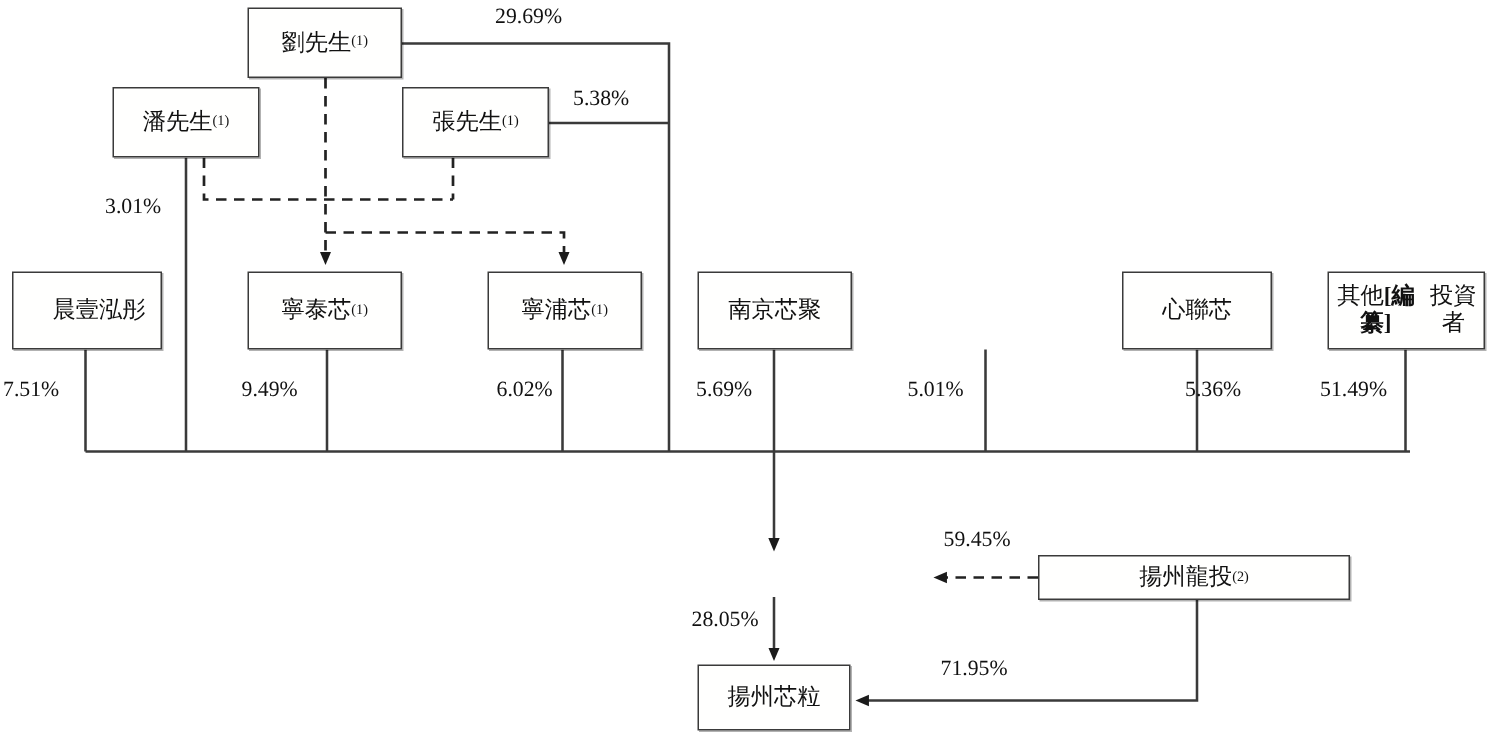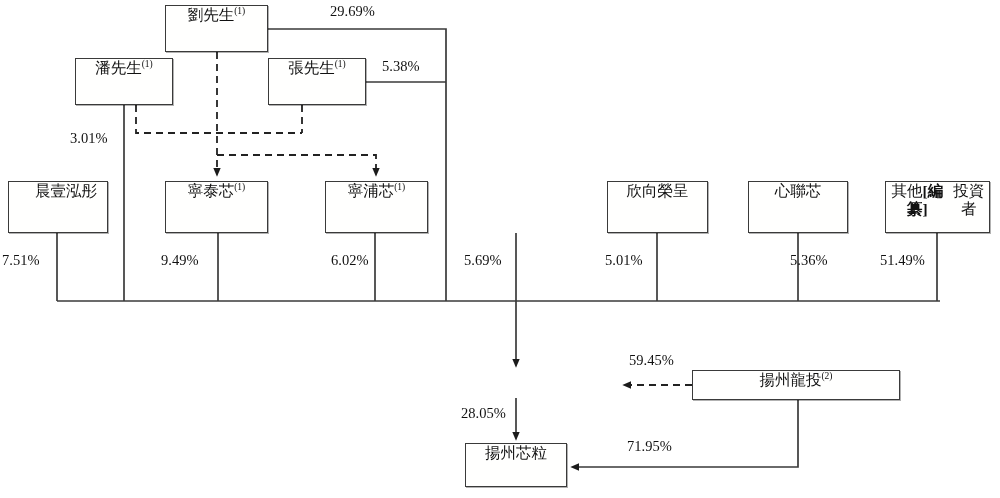--- a/index.html
+++ b/index.html
@@ -5,21 +5,21 @@
   html,body{margin:0;padding:0;}
   body{
     width:1000px;height:498px;background:#ffffff;
     font-family:"Liberation Serif","DejaVu Serif",serif;
     overflow:hidden;position:relative;
   }
   #chart{position:absolute;left:0;top:0;width:1000px;height:498px;}
   .node{
     position:absolute;box-sizing:border-box;
     border:1.6px solid #3a3a3a;background:#fffffe;
-    display:flex;align-items:flex-start;justify-content:center;
+    display:flex;align-items:center;justify-content:center;
     text-align:center;line-height:1.15;
     font-size:15.5px;color:#111;
     font-family:"Liberation Serif","DejaVu Serif",serif;
     box-shadow:1px 1px 0 rgba(0,0,0,.30);
   }
   .node .sup{font-size:9.5px;vertical-align:super;letter-spacing:0;}
   .node b{font-weight:700;}
   .lbl{
     position:absolute;font-size:14.5px;color:#111;white-space:nowrap;
     font-family:"Liberation Serif","DejaVu Serif",serif;
@@ -98,24 +98,24 @@
   <div class="node" style="left:165px;top:181px;width:103px;height:52px;">
     <span>寧泰芯</span>
       <span class="sup">(1)</span>
   </div>
 
   <div class="node" style="left:325px;top:181px;width:103px;height:52px;">
     <span>寧浦芯</span>
       <span class="sup">(1)</span>
   </div>
 
+  <div class="node" style="left:465px;top:181px;width:103px;height:52px;">
+    <span>南京芯聚</span>
+  </div>
 
-  <div class="node" style="left:607px;top:181px;width:101px;height:52px;">
-    <span>欣向榮呈</span>
-  </div>
 
   <div class="node" style="left:748px;top:181px;width:100px;height:52px;">
     <span>心聯芯</span>
   </div>
 
   <div class="node" style="left:885px;top:181px;width:105px;height:52px;flex-direction:row;">
     <div>
       <span>其他</span><b>[編纂]</b>
     </div>
     <div>投資者</div>

